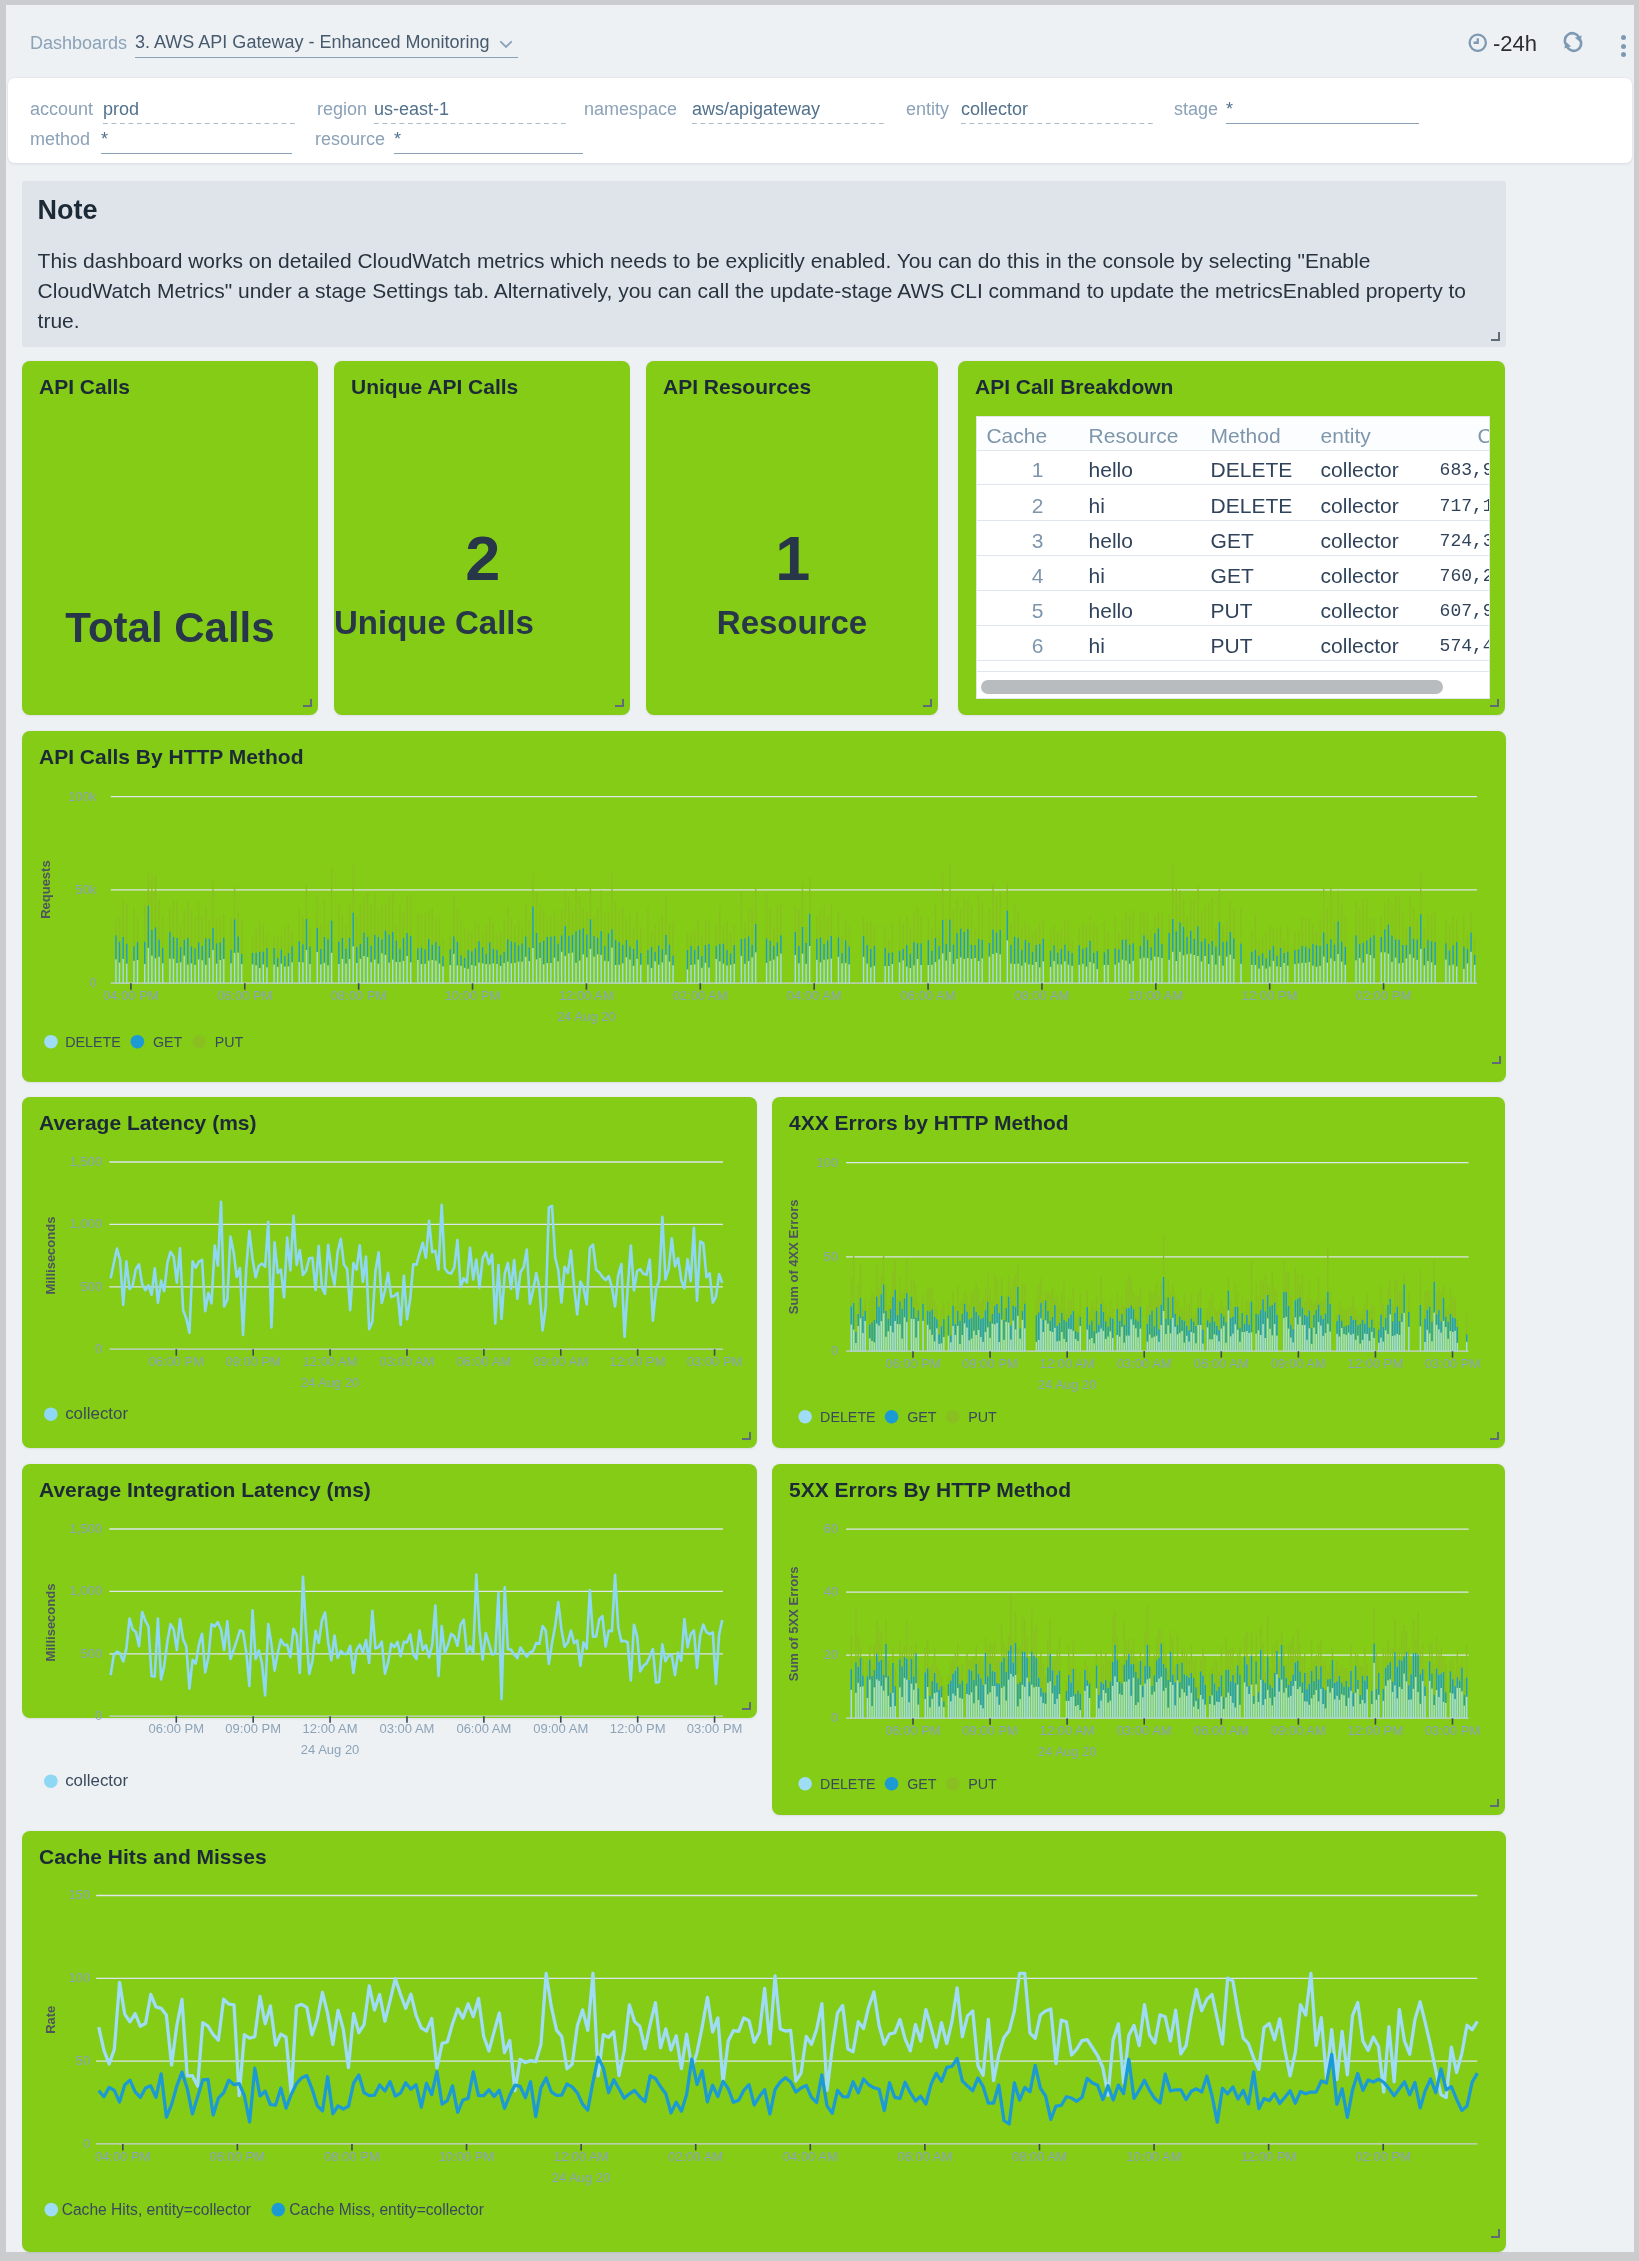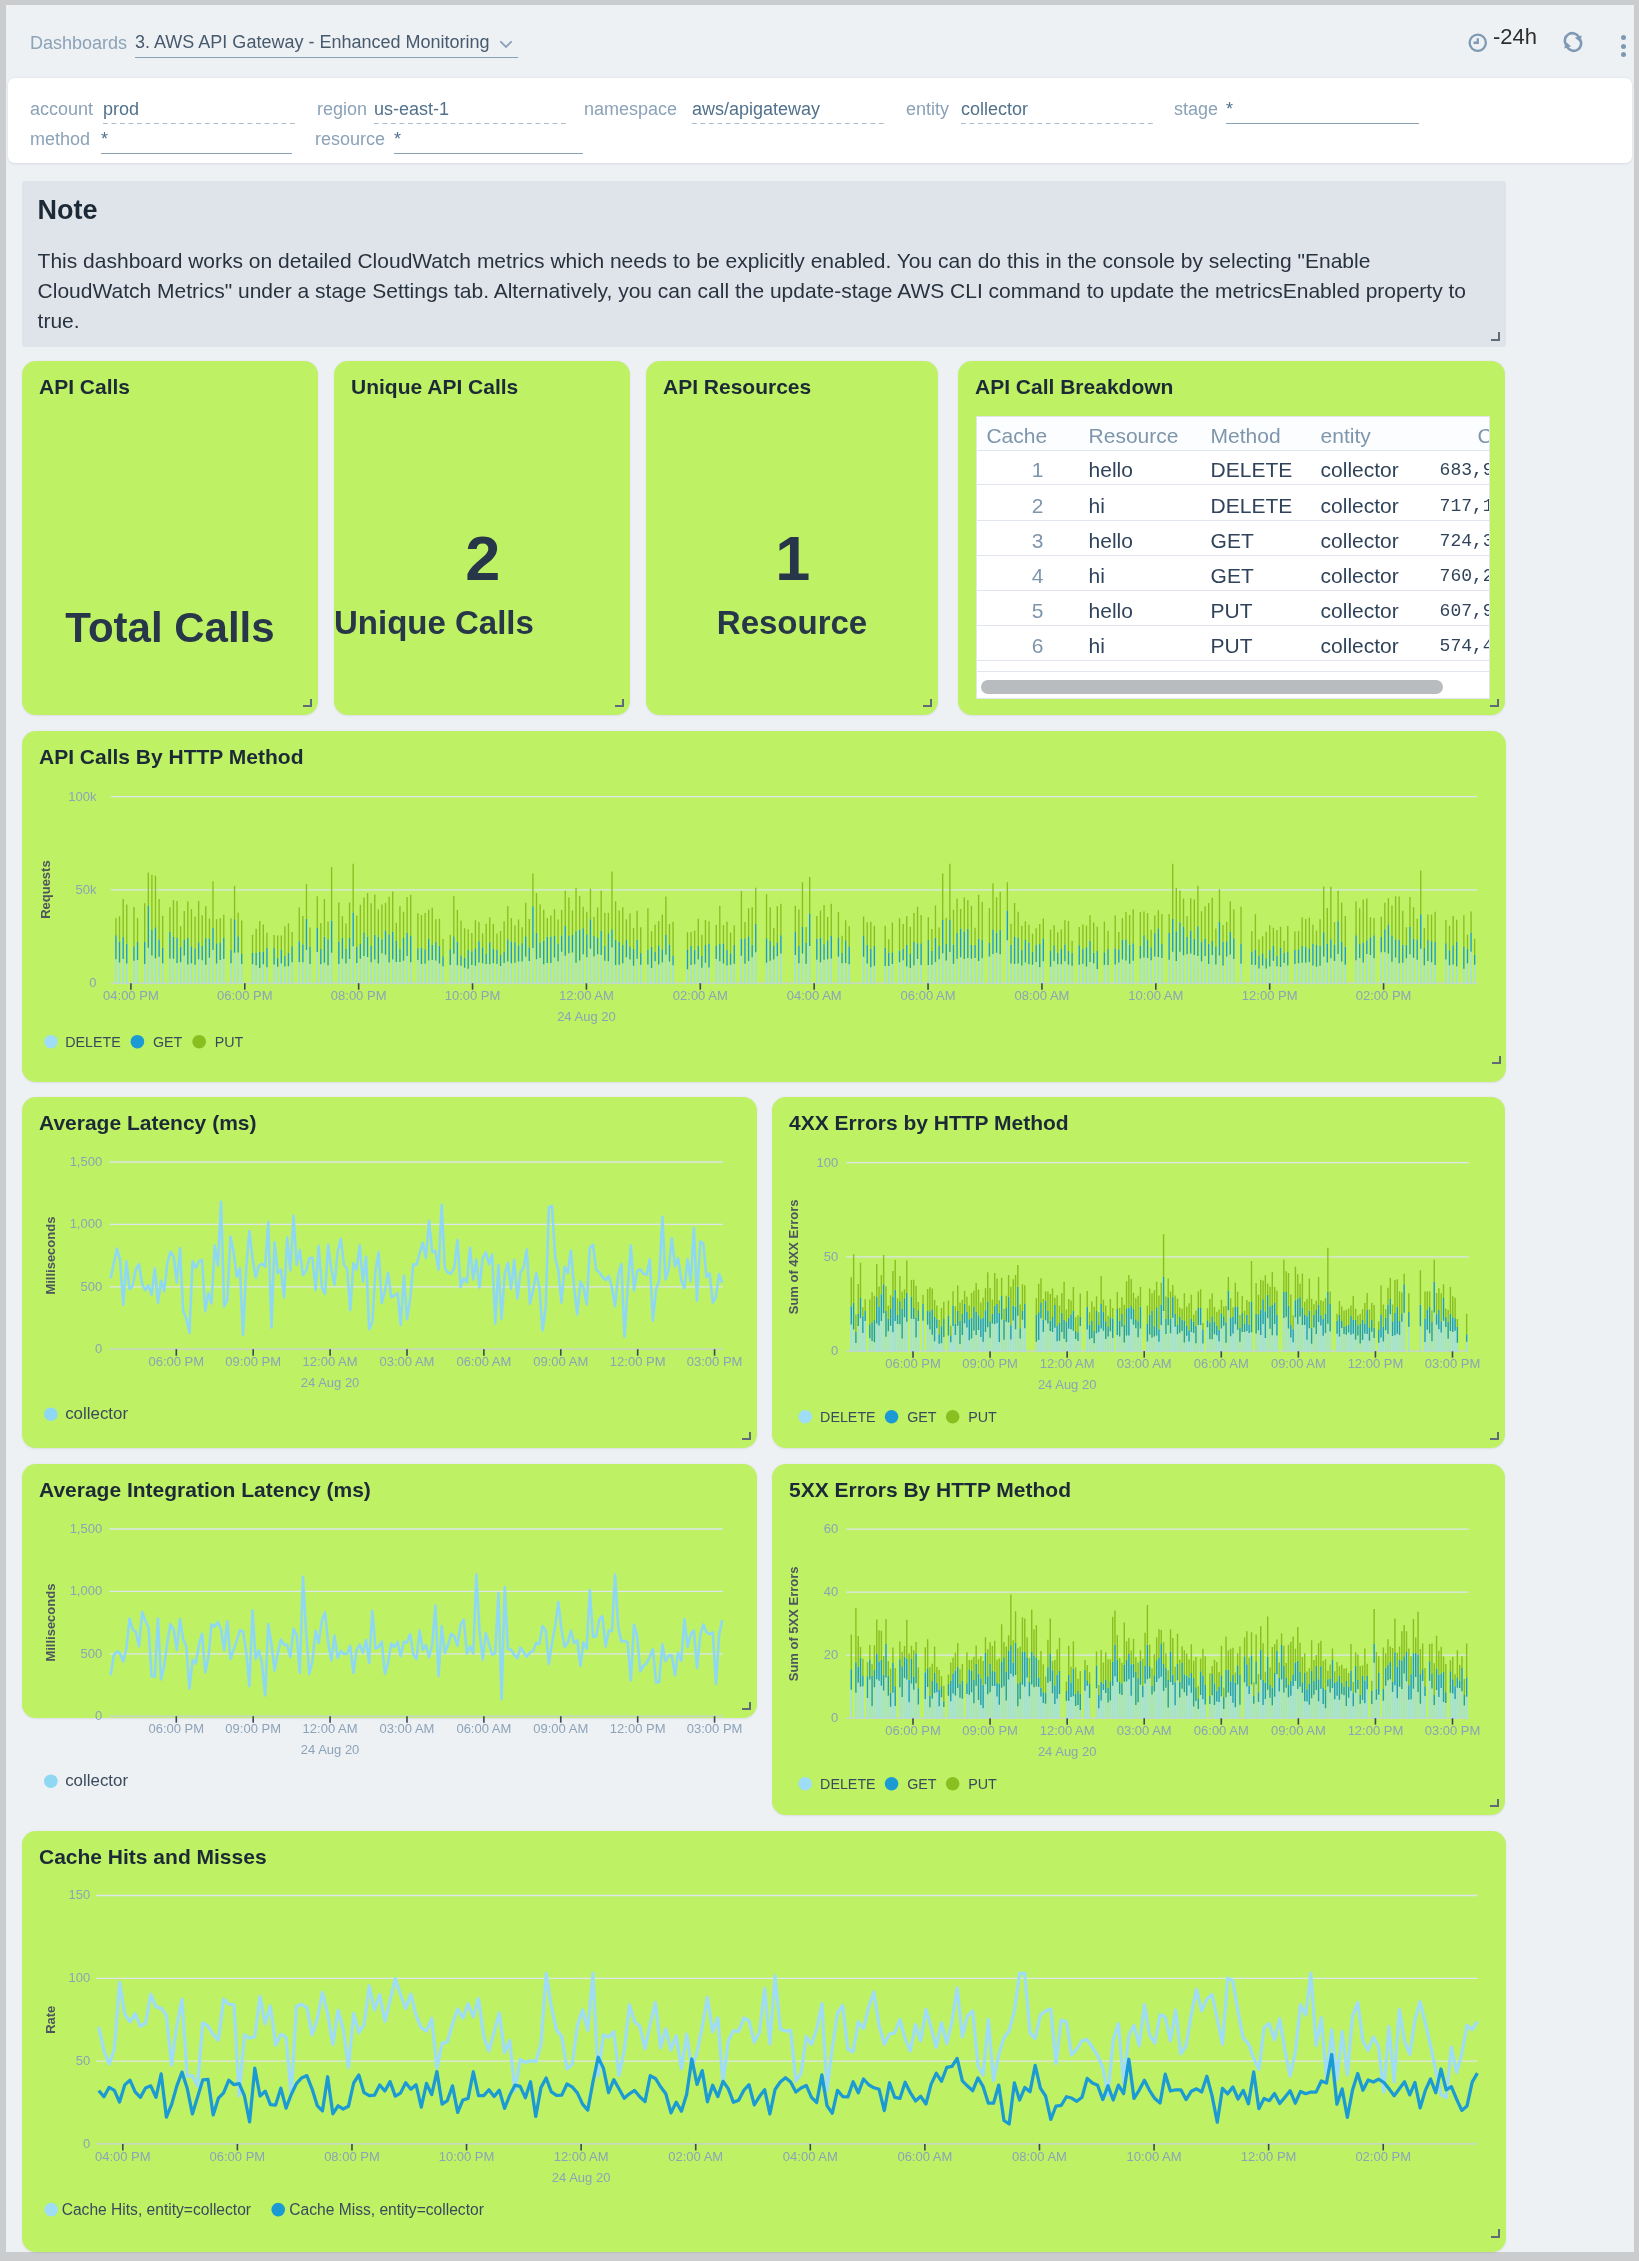--- a/index.html
+++ b/index.html
@@ -1,37 +1,37 @@
 <!DOCTYPE html>
 <html style="font-size:10.4px"><head><meta charset="utf-8"><style>
 *{margin:0;padding:0;box-sizing:border-box}
 body{width:1640px;height:2261px;background:#eef1f4;font-family:"Liberation Sans",sans-serif;position:relative;overflow:hidden}
 .abs{position:absolute}
-.panel{position:absolute;background:#bef264;border-radius:14px;box-shadow:0 0.7px 2px rgba(45,60,80,0.10)}
+.panel{position:absolute;background:#84cc16;border-radius:8px;box-shadow:0 0.7px 2px rgba(45,60,80,0.10)}
 .ptitle{position:absolute;left:17px;top:14.3px;font-size:21px;font-weight:bold;color:#1c2936}
 .rsz{position:absolute;width:8.5px;height:8.5px;border-right:2px solid #5f6b76;border-bottom:2px solid #5f6b76}
 .flabel{position:absolute;font-size:18px;color:#8ba2b8}
 .fvalue{position:absolute;font-size:18px;color:#51718c}
 .uline{position:absolute;height:1.3px}
 </style></head><body>
 <div class="abs" style="left:0;top:0;width:1640px;height:5.2px;background:#cbcccd"></div>
 <div class="abs" style="left:0;top:0;width:5.9px;height:2261px;background:#cbcccd"></div>
 <div class="abs" style="left:1634px;top:0;width:5.2px;height:2261px;background:#cbcccd"></div>
 <div class="abs" style="left:0;top:2252px;width:1640px;height:9px;background:#cbcccd"></div>
 <div class="abs" style="left:30px;top:32.5px;font-size:18px;color:#8ba2b8">Dashboards</div>
 <div class="abs" style="left:135px;top:32px;font-size:18px;color:#46596d">3. AWS API Gateway - Enhanced Monitoring</div>
 <div class="abs" style="left:135px;top:57px;width:383px;height:1.3px;background:#8ba1b5"></div>
 <svg class="abs" style="left:497px;top:36px" width="18" height="15.6" viewBox="0 0 28 24">
     <path d="M6 9l8 8 8-8" stroke="#8ba2b8" stroke-width="3" fill="none" stroke-linecap="round"></path>
   </svg>
 <svg class="abs" style="left:1468px;top:32.5px" width="19.5" height="19.5" viewBox="0 0 30 30">
 <circle cx="15" cy="15" r="12.5" stroke="#7d99b3" stroke-width="3.5" fill="none"></circle>
 <path d="M15 8v7H8.5" stroke="#7d99b3" stroke-width="3.5" fill="none"></path>
   </svg>
-<div class="abs" style="left:1493px;top:24px;font-size:22px;color:#2d2d2d">-24h</div>
+<div class="abs" style="left:1493px;top:31px;font-size:22px;color:#2d2d2d">-24h</div>
 <svg class="abs" style="left:1562px;top:31px" width="22" height="22" viewBox="0 0 34 34">
 <path d="M6 21 A11.5 11.5 0 0 1 26 9" stroke="#7d99b3" stroke-width="4" fill="none"></path>
 <path d="M20 10.5l10.5-3.5-2.5 10z" fill="#7d99b3"></path>
 <path d="M28 13 A11.5 11.5 0 0 1 8 25" stroke="#7d99b3" stroke-width="4" fill="none"></path>
 <path d="M14 23.5L3.5 27l2.5-10z" fill="#7d99b3"></path>
   </svg>
 <div class="abs" style="left:1621px;top:35px;width:5.2px;height:5.2px;border-radius:50%;background:#7d99b3"></div>
 <div class="abs" style="left:1621px;top:44px;width:5.2px;height:5.2px;border-radius:50%;background:#7d99b3"></div>
 <div class="abs" style="left:1621px;top:52px;width:5.2px;height:5.2px;border-radius:50%;background:#7d99b3"></div>
 <div class="abs" style="left:7.8px;top:78px;width:1624px;height:85px;background:#fff;border-radius:6.5px;box-shadow:0 0.7px 2.6px rgba(45,60,80,0.12)"></div>

